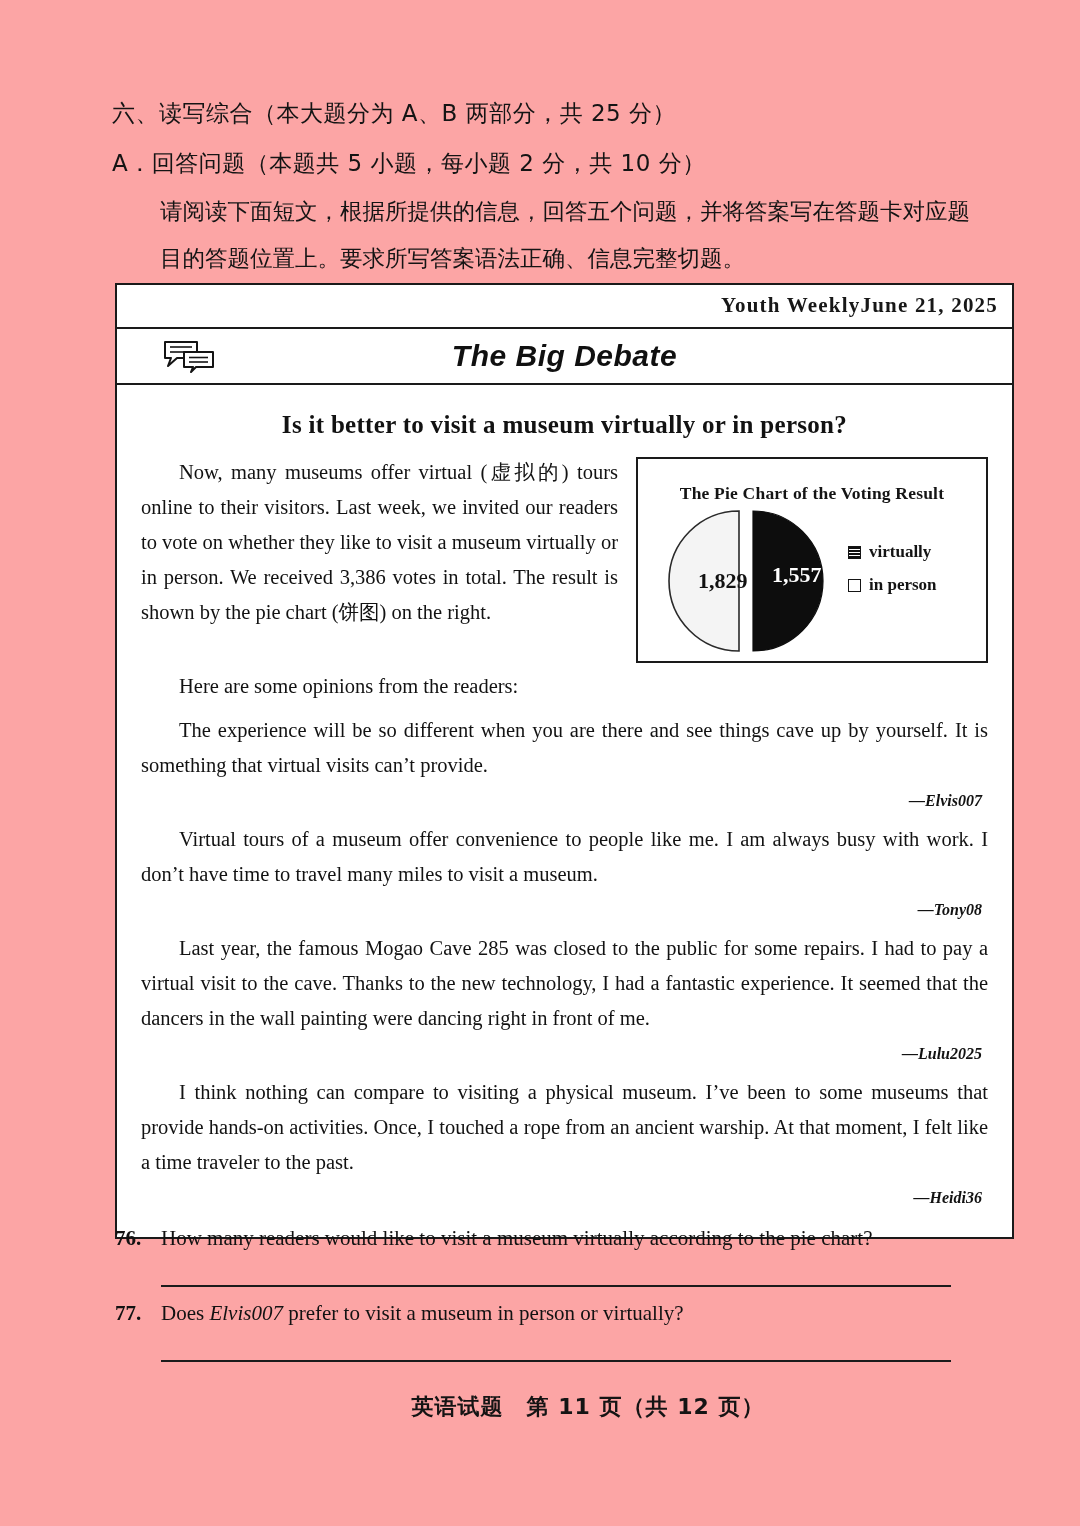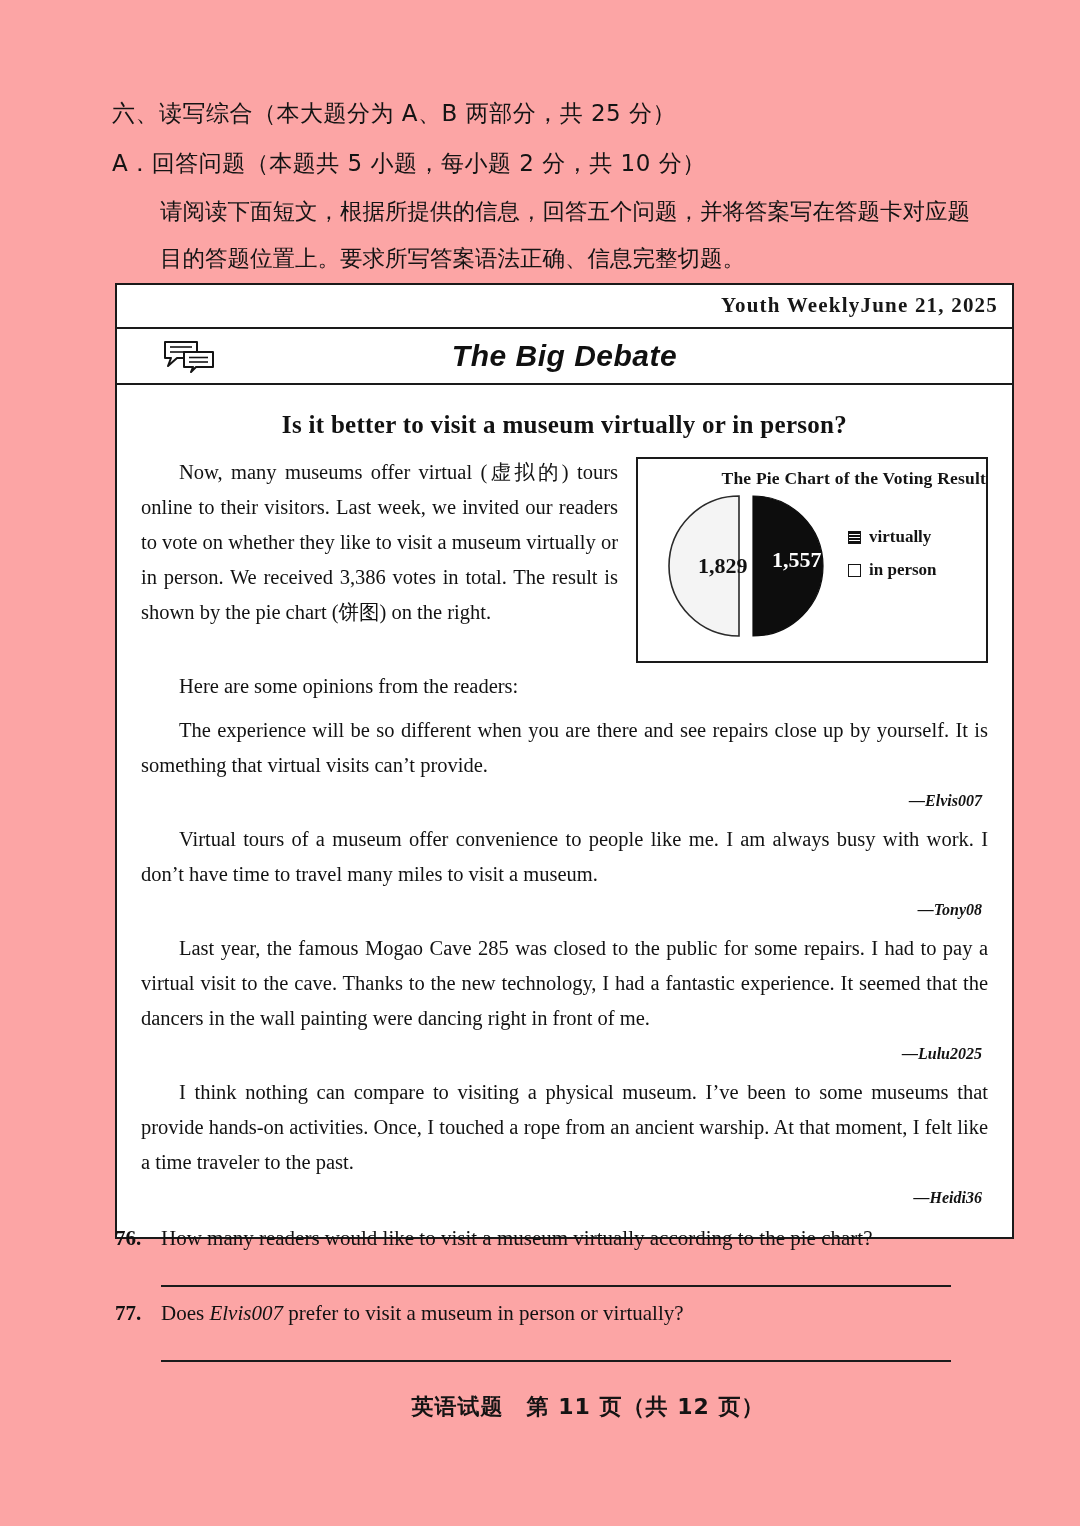--- a/index.html
+++ b/index.html
@@ -118,25 +118,25 @@
     float: right;
     width: 352px;
     height: 206px;
     border: 2px solid #1a1a1a;
     margin: 2px 0 6px 18px;
     box-sizing: border-box;
     position: relative;
     background: #fff;
   }
   .chart-title {
-    text-align: right;
+    text-align: center;
     font-family: "Liberation Serif", serif;
     font-weight: bold;
     font-size: 17.5px;
-    margin-top: 9px;
+    margin-top: 24px;
     color: #141414;
     letter-spacing: 0.2px;
   }
   .chart-body {
     position: relative;
     height: 158px;
   }
   .pie-holder {
     position: absolute;
     left: 22px;
@@ -314,21 +314,21 @@
               </div>
             </div>
           </div>
         </div>
 
         <p class="body-text intro">Now, many museums offer virtual (虚拟的) tours online to their visitors. Last week, we invited our readers to vote on whether they like to visit a museum virtually or in person. We received 3,386 votes in total. The result is shown by the pie chart (饼图) on the right.</p>
       </div>
 
       <p class="body-text">Here are some opinions from the readers:</p>
 
-      <p class="body-text">The experience will be so different when you are there and see repairs close up by yourself. It is something that virtual visits can’t provide.</p>
+      <p class="body-text">The experience will be so different when you are there and see things cave up by yourself. It is something that virtual visits can’t provide.</p>
       <div class="signature">—Elvis007</div>
 
       <p class="body-text">Virtual tours of a museum offer convenience to people like me. I am always busy with work. I don’t have time to travel many miles to visit a museum.</p>
       <div class="signature">—Tony08</div>
 
       <p class="body-text">Last year, the famous Mogao Cave 285 was closed to the public for some repairs. I had to pay a virtual visit to the cave. Thanks to the new technology, I had a fantastic experience. It seemed that the dancers in the wall painting were dancing right in front of me.</p>
       <div class="signature">—Lulu2025</div>
 
       <p class="body-text">I think nothing can compare to visiting a physical museum. I’ve been to some museums that provide hands-on activities. Once, I touched a rope from an ancient warship. At that moment, I felt like a time traveler to the past.</p>
       <div class="signature">—Heidi36</div>

